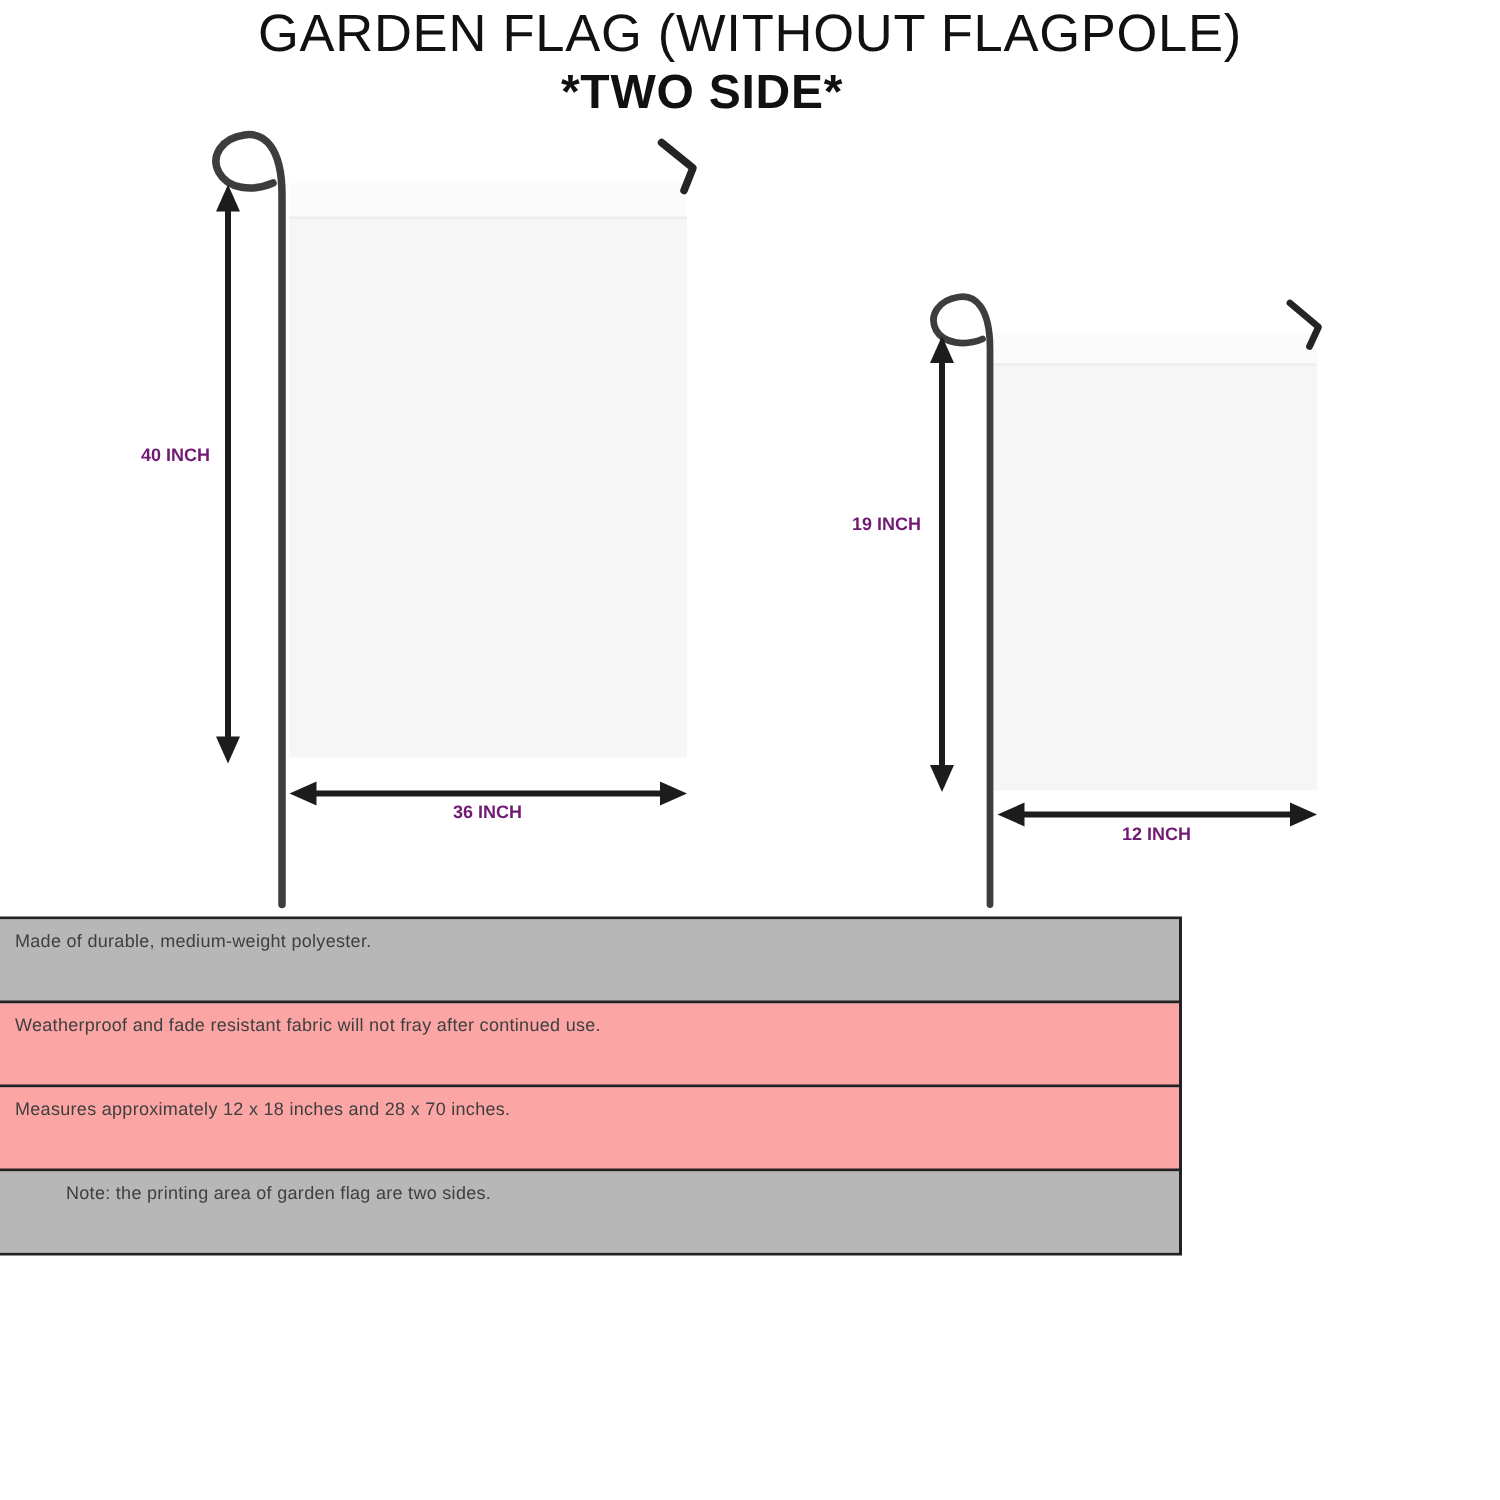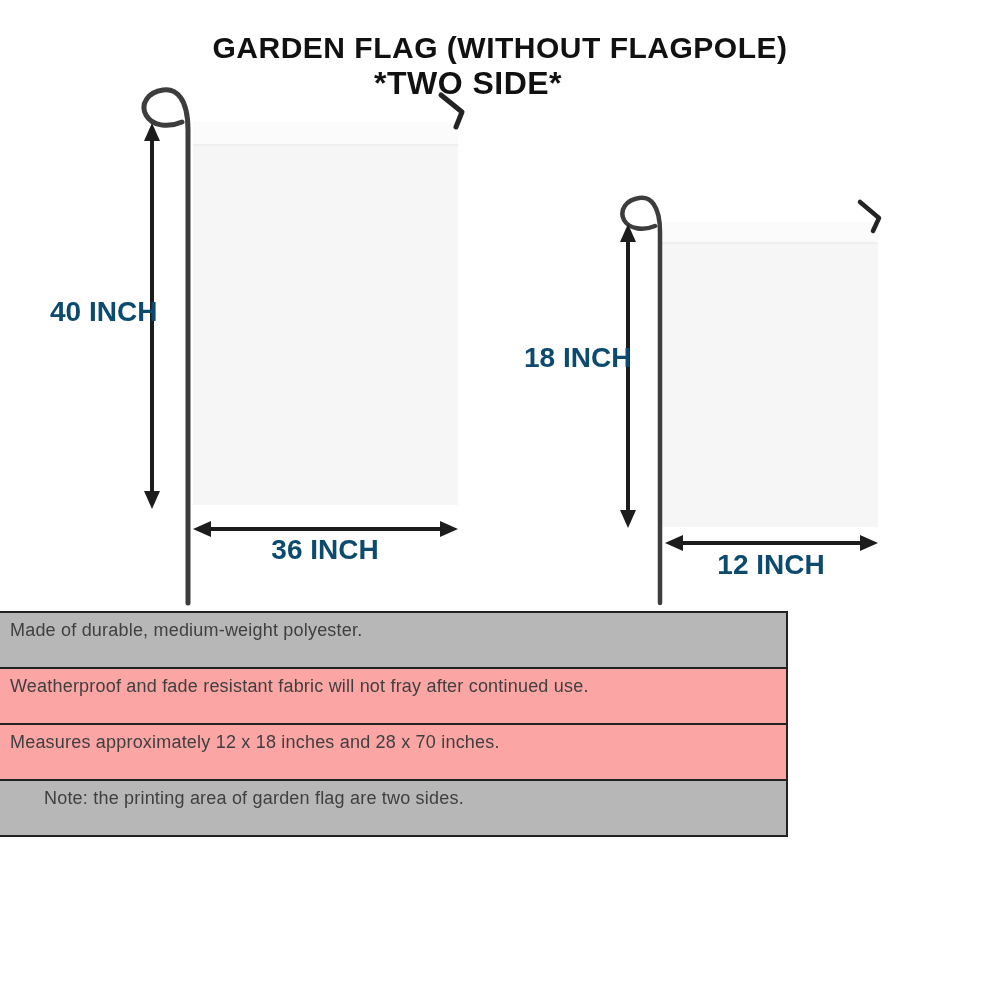--- a/index.html
+++ b/index.html
@@ -15,25 +15,24 @@
   
   .title-block {
     position: absolute;
     top: 5px;
     left: 0;
     width: 1000px;
     text-align: center;
     color: #111111;
   }
   .title-line1 {
-    font-size: 30px;
-    font-weight: 700;
+    font-size: 35px;
+    font-weight: 400;
     letter-spacing: 0.5px;
     line-height: 1.05;
-    margin-top: 27px;
   }
   .title-line2 {
     position: relative;
     left: -32px;
     font-size: 32px;
     font-weight: 800;
     letter-spacing: 0.5px;
     line-height: 1.1;
     margin-top: 2px;
   }
@@ -41,43 +40,43 @@
   
   .diagram-svg {
     position: absolute;
     top: 0;
     left: 0;
   }
 
   
   .dim-label {
     position: absolute;
-    font-size: 28px;
+    font-size: 12px;
     font-weight: 700;
-    color: #0c4a6e;
+    color: #701a75;
     white-space: nowrap;
   }
   .dim-40 { left: 50px;  top: 296px; width: 90px;  text-align: right; }
   .dim-28 { left: 245px; top: 534px; width: 160px; text-align: center; }
   .dim-18 { left: 524px; top: 342px; width: 90px;  text-align: right; }
   .dim-12 { left: 691px; top: 549px; width: 160px; text-align: center; }
 
   
   .features-table {
     position: absolute;
     left: -2px;              
     top: 611px;
     width: 786px;
     border: 2px solid #222222;
     background: #ffffff;
   }
   .feature-row {
     height: 47px;
     padding: 7px 8px 0 10px;
-    font-size: 18px;
+    font-size: 12px;
     line-height: 1.2;
     color: #3f3f3f;
     letter-spacing: 0.2px;
     border-bottom: 2px solid #222222;
     overflow: hidden;
   }
   .feature-row:last-child { border-bottom: none; padding-left: 44px; }
   .feature-row.gray { background: #b7b7b7; }
   .feature-row.white { background: #fca5a5; }
 </style>
@@ -133,21 +132,21 @@
 
     <g fill="#1c1c1c">
       <line x1="682" y1="543" x2="861" y2="543" stroke="#1c1c1c" stroke-width="4"></line>
       <polygon points="665,543 683,535 683,551"></polygon>
       <polygon points="878,543 860,535 860,551"></polygon>
     </g>
   </svg>
 
   <div class="dim-label dim-40">40 INCH</div>
   <div class="dim-label dim-28">36 INCH</div>
-  <div class="dim-label dim-18">18 INCH</div>
+  <div class="dim-label dim-18">19 INCH</div>
   <div class="dim-label dim-12">12 INCH</div>
 
   <div class="features-table">
     <div class="feature-row gray">Made of durable, medium-weight polyester.</div>
     <div class="feature-row white">Weatherproof and fade resistant fabric will not fray after continued use.</div>
     <div class="feature-row white">Measures approximately 12 x 18 inches and 28 x 70 inches.</div>
     <div class="feature-row gray">Note: the printing area of garden flag are two sides.</div>
   </div>
 
 </div>

